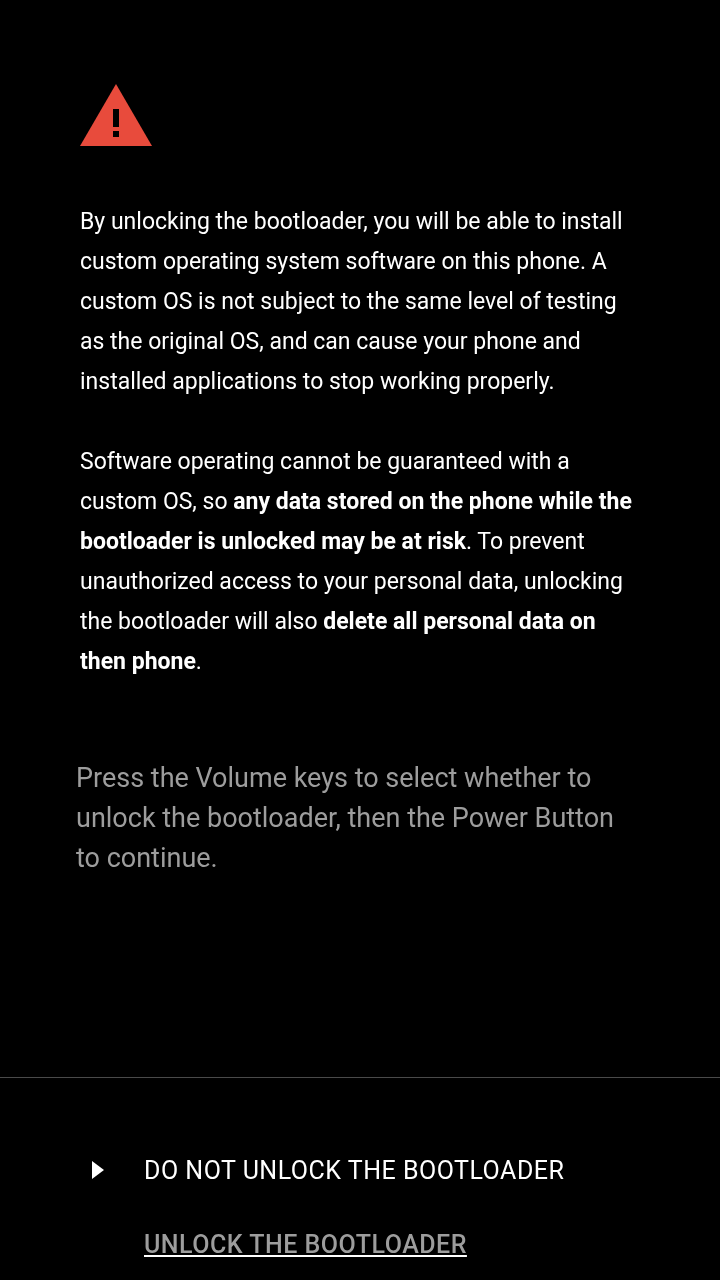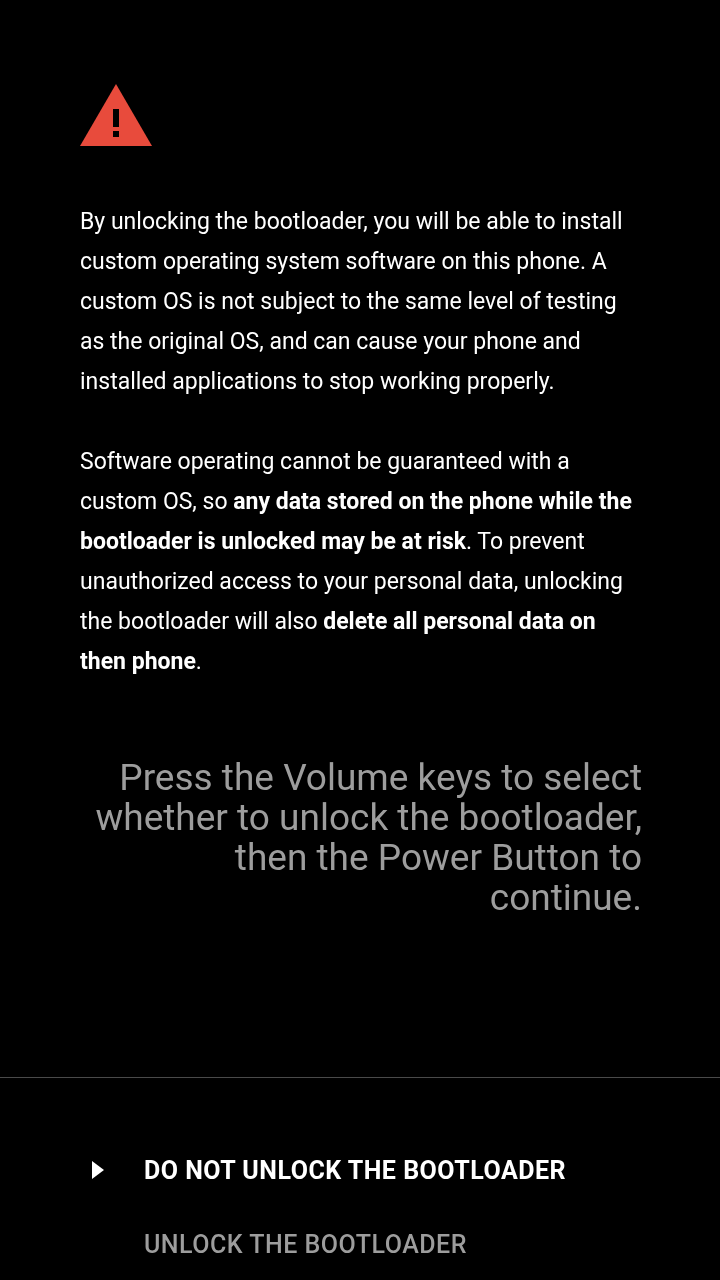--- a/index.html
+++ b/index.html
@@ -34,27 +34,26 @@
     font-weight: 400;
   }
   .body-text .bold {
     font-weight: 700;
   }
   .para-gap {
     height: 40px;
   }
   .instruction {
     margin-top: 76px;
-    font-size: 37px;
+    font-size: 27px;
     line-height: 40px;
     color: #9d9d9d;
     font-weight: 400;
     padding-left: 0;
     margin-left: -4px;
-    text-align: right;
   }
   .divider {
     border: none;
     border-top: 1px solid #4a4a4a;
     margin-top: 56px;
     width: 100%;
   }
   .options {
     padding: 56px 0 0 0;
   }
@@ -71,27 +70,27 @@
     width: 52px;
     display: flex;
     align-items: center;
     justify-content: flex-start;
   }
   .option .label {
     flex: 1;
   }
   .option.selected .label {
     color: #ffffff;
-    font-weight: 700;
+    font-weight: 400;
   }
   .option.unselected .label {
     color: #9d9d9d;
     font-weight: 500;
   }
-  .option.unselected { margin-top: 2px; }
+  .option.unselected { margin-top: 2px; text-decoration: underline; }
   .triangle-right {
     width: 0;
     height: 0;
     border-top: 9px solid transparent;
     border-bottom: 9px solid transparent;
     border-left: 12px solid #ffffff;
   }
 </style>
 </head>
 <body>

